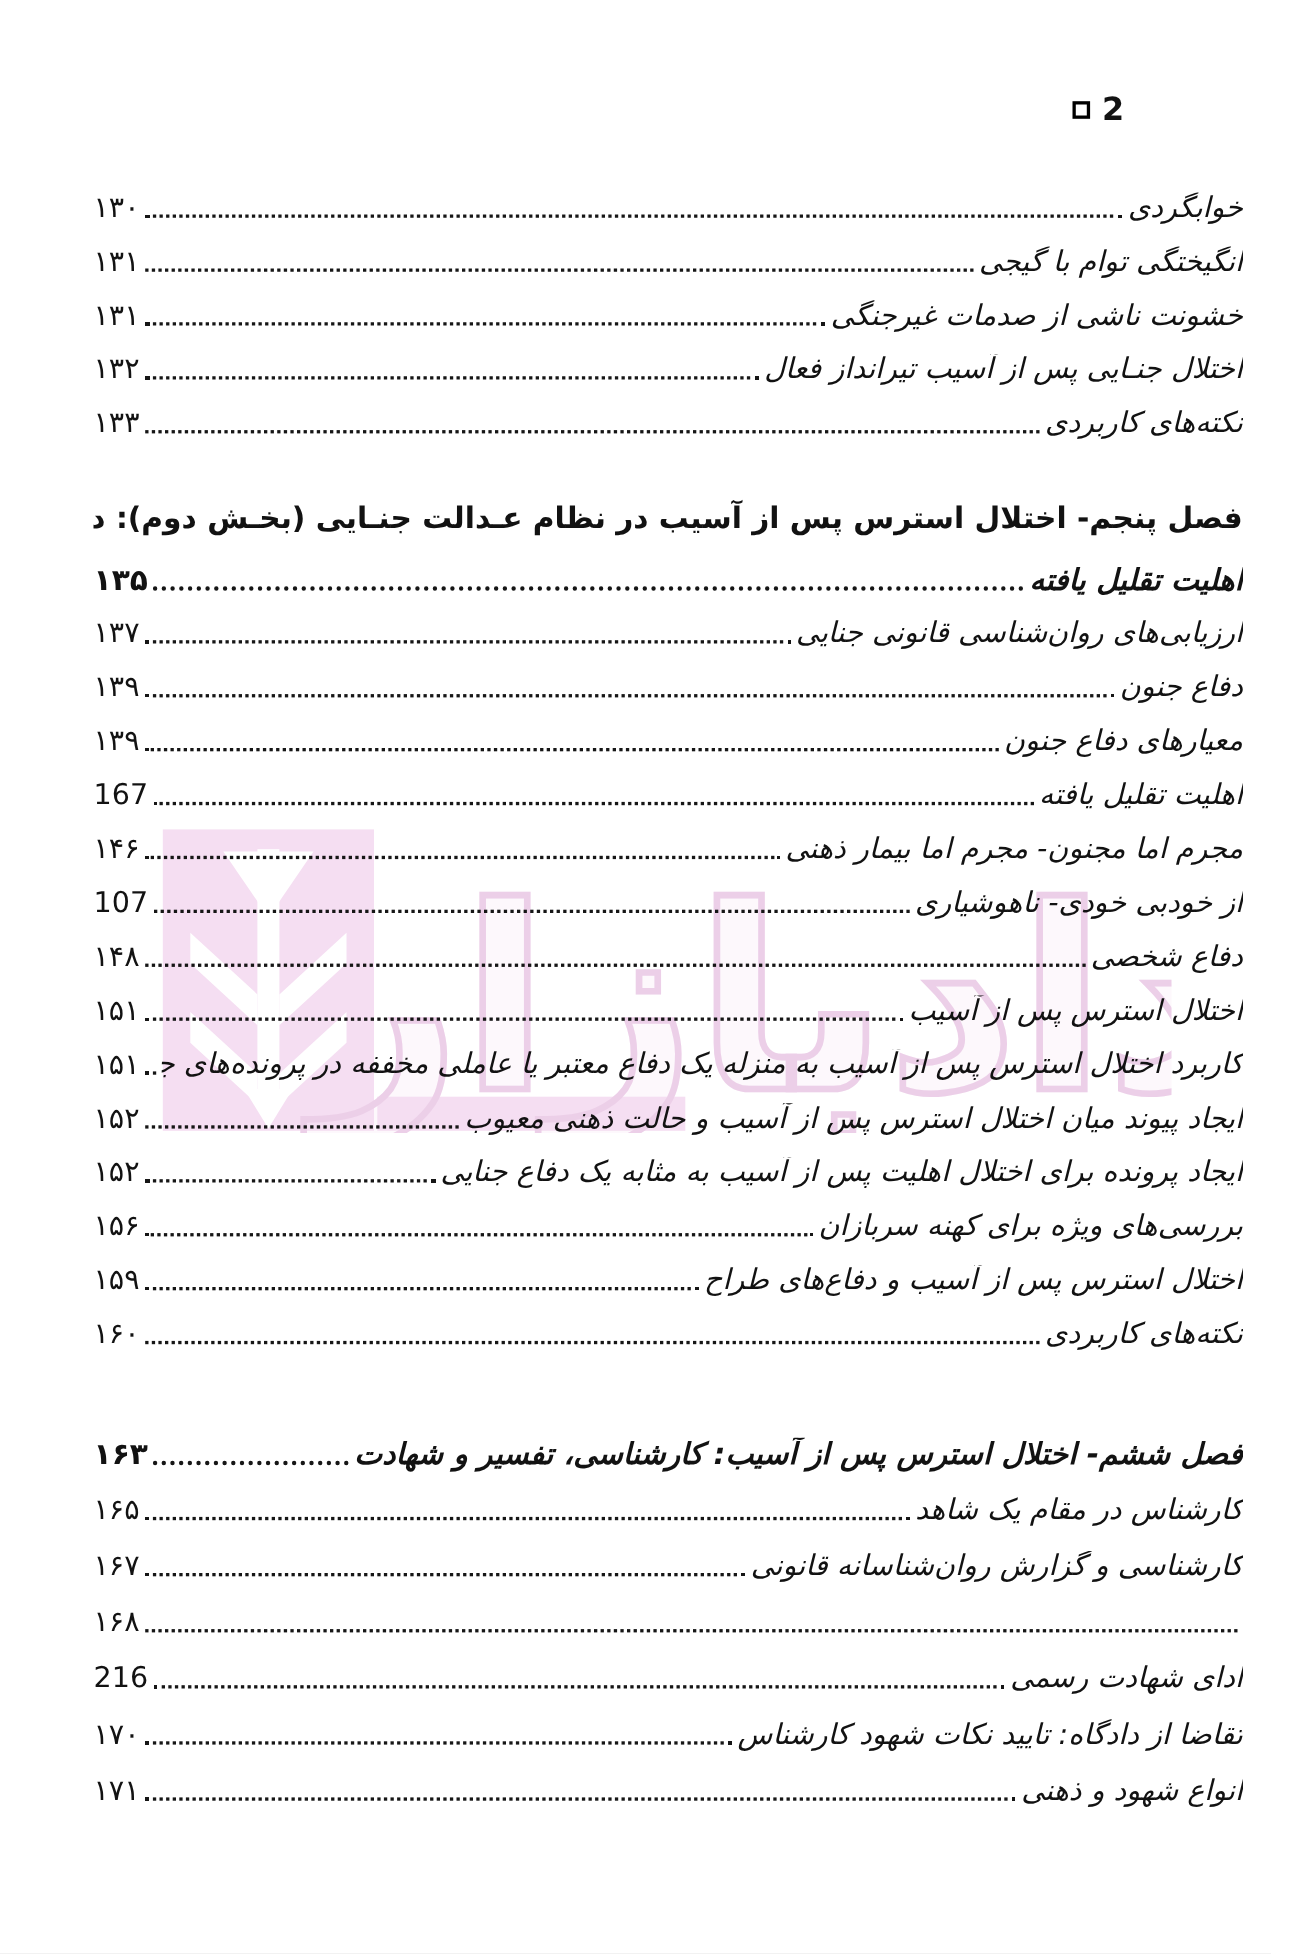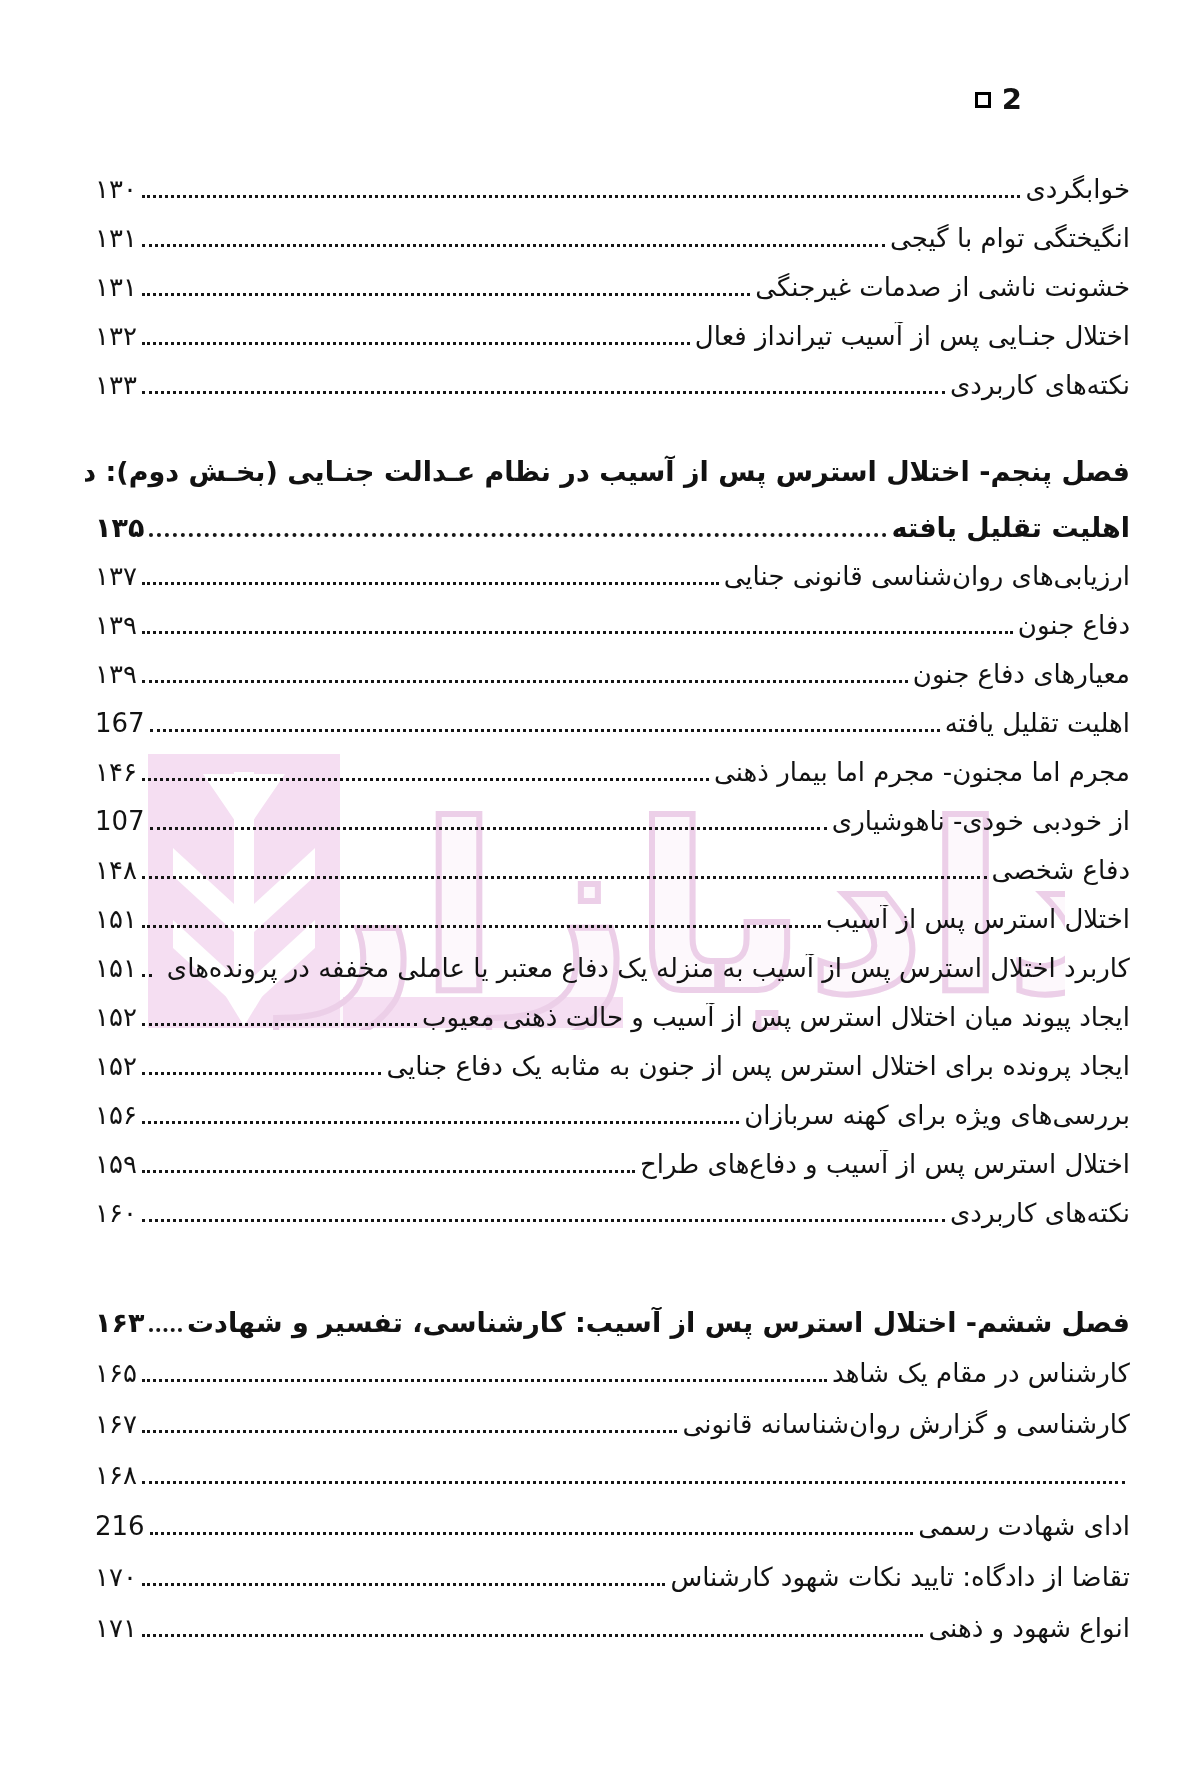--- a/index.html
+++ b/index.html
@@ -51,32 +51,31 @@
     position:absolute;top:158px;right:50px;left:85px;
     z-index:1;direction:rtl;
   }
   .row{
     display:flex;align-items:flex-end;
     height:49px;direction:rtl;
     font-size:26px;line-height:1.15;
   }
   .row .title{
     white-space:nowrap;overflow:hidden;
-    flex:0 1 auto;padding-bottom:2px;
+    flex:0 1 auto;padding-bottom:2px;font-style:italic;
   }
   .row .dots{
     flex:1 1 auto;min-width:10px;
     border-bottom:3px dotted #161616;
     margin:0 5px 9px 5px;
     align-self:flex-end;
   }
   .row .num{
     flex:0 0 auto;padding-bottom:2px;
     white-space:nowrap;
-    margin-left:10px;
   }
   .row.chapter{font-weight:bold;font-size:27px;}
   .row.chapter .dots{border-bottom-width:4px;margin-bottom:8px;}
   .row.line-only{
     display:block;
     font-weight:bold;font-size:27px;
     line-height:49px;height:49px;
     text-align:justify;text-align-last:justify;
     white-space:nowrap;overflow:hidden;
   }
@@ -192,21 +191,21 @@
       <span class="title">کاربرد اختلال استرس پس از آسیب به منزله یک دفاع معتبر یا عاملی مخففه در پرونده‌های جنایی</span>
       <span class="dots"></span>
       <span class="num">۱۵۱</span>
     </div>
     <div class="row">
       <span class="title">ایجاد پیوند میان اختلال استرس پس از آسیب و حالت ذهنی معیوب</span>
       <span class="dots"></span>
       <span class="num">۱۵۲</span>
     </div>
     <div class="row">
-      <span class="title">ایجاد پرونده برای اختلال استرس پس از جنون به مثابه یک دفاع جنایی</span>
+      <span class="title">ایجاد پرونده برای اختلال اهلیت پس از آسیب به مثابه یک دفاع جنایی</span>
       <span class="dots"></span>
       <span class="num">۱۵۲</span>
     </div>
     <div class="row">
       <span class="title">بررسی‌های ویژه برای کهنه سربازان</span>
       <span class="dots"></span>
       <span class="num">۱۵۶</span>
     </div>
     <div class="row">
       <span class="title">اختلال استرس پس از آسیب و دفاع‌های طراح</span>

